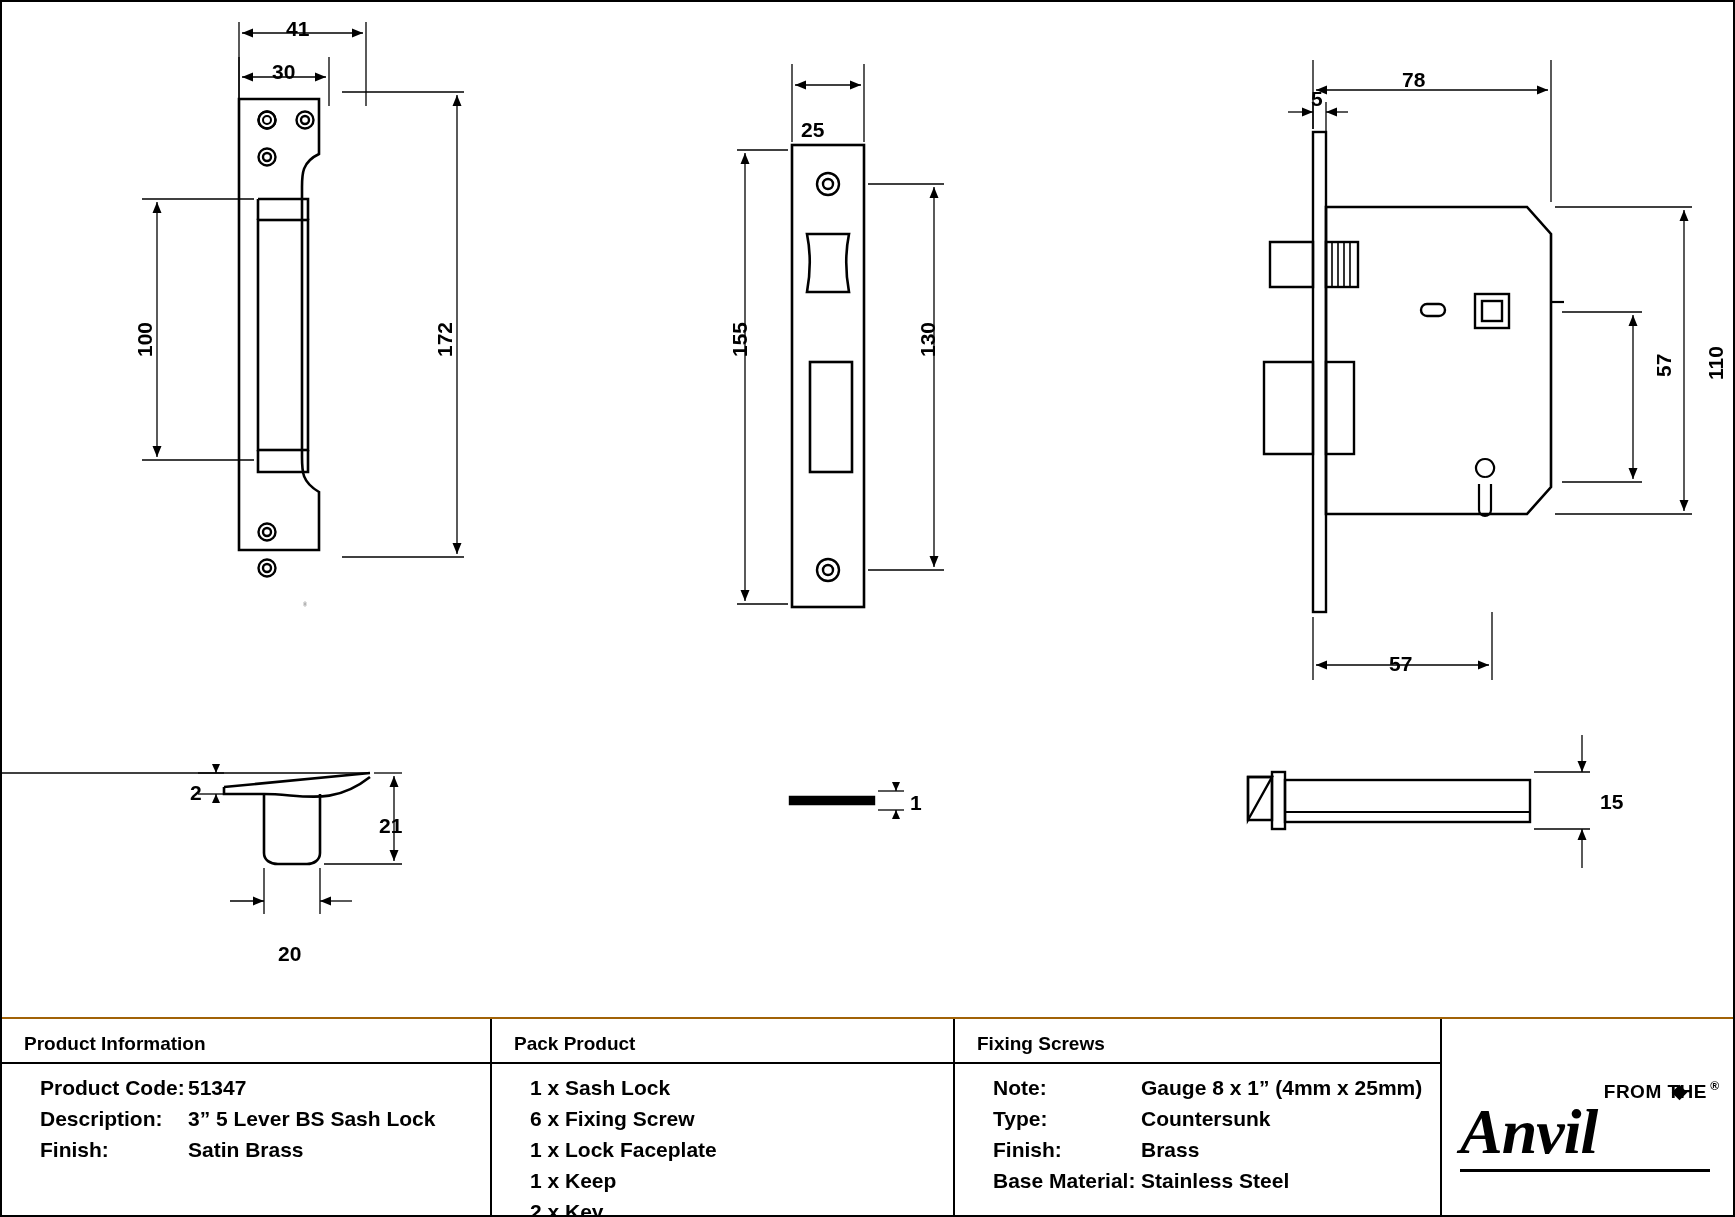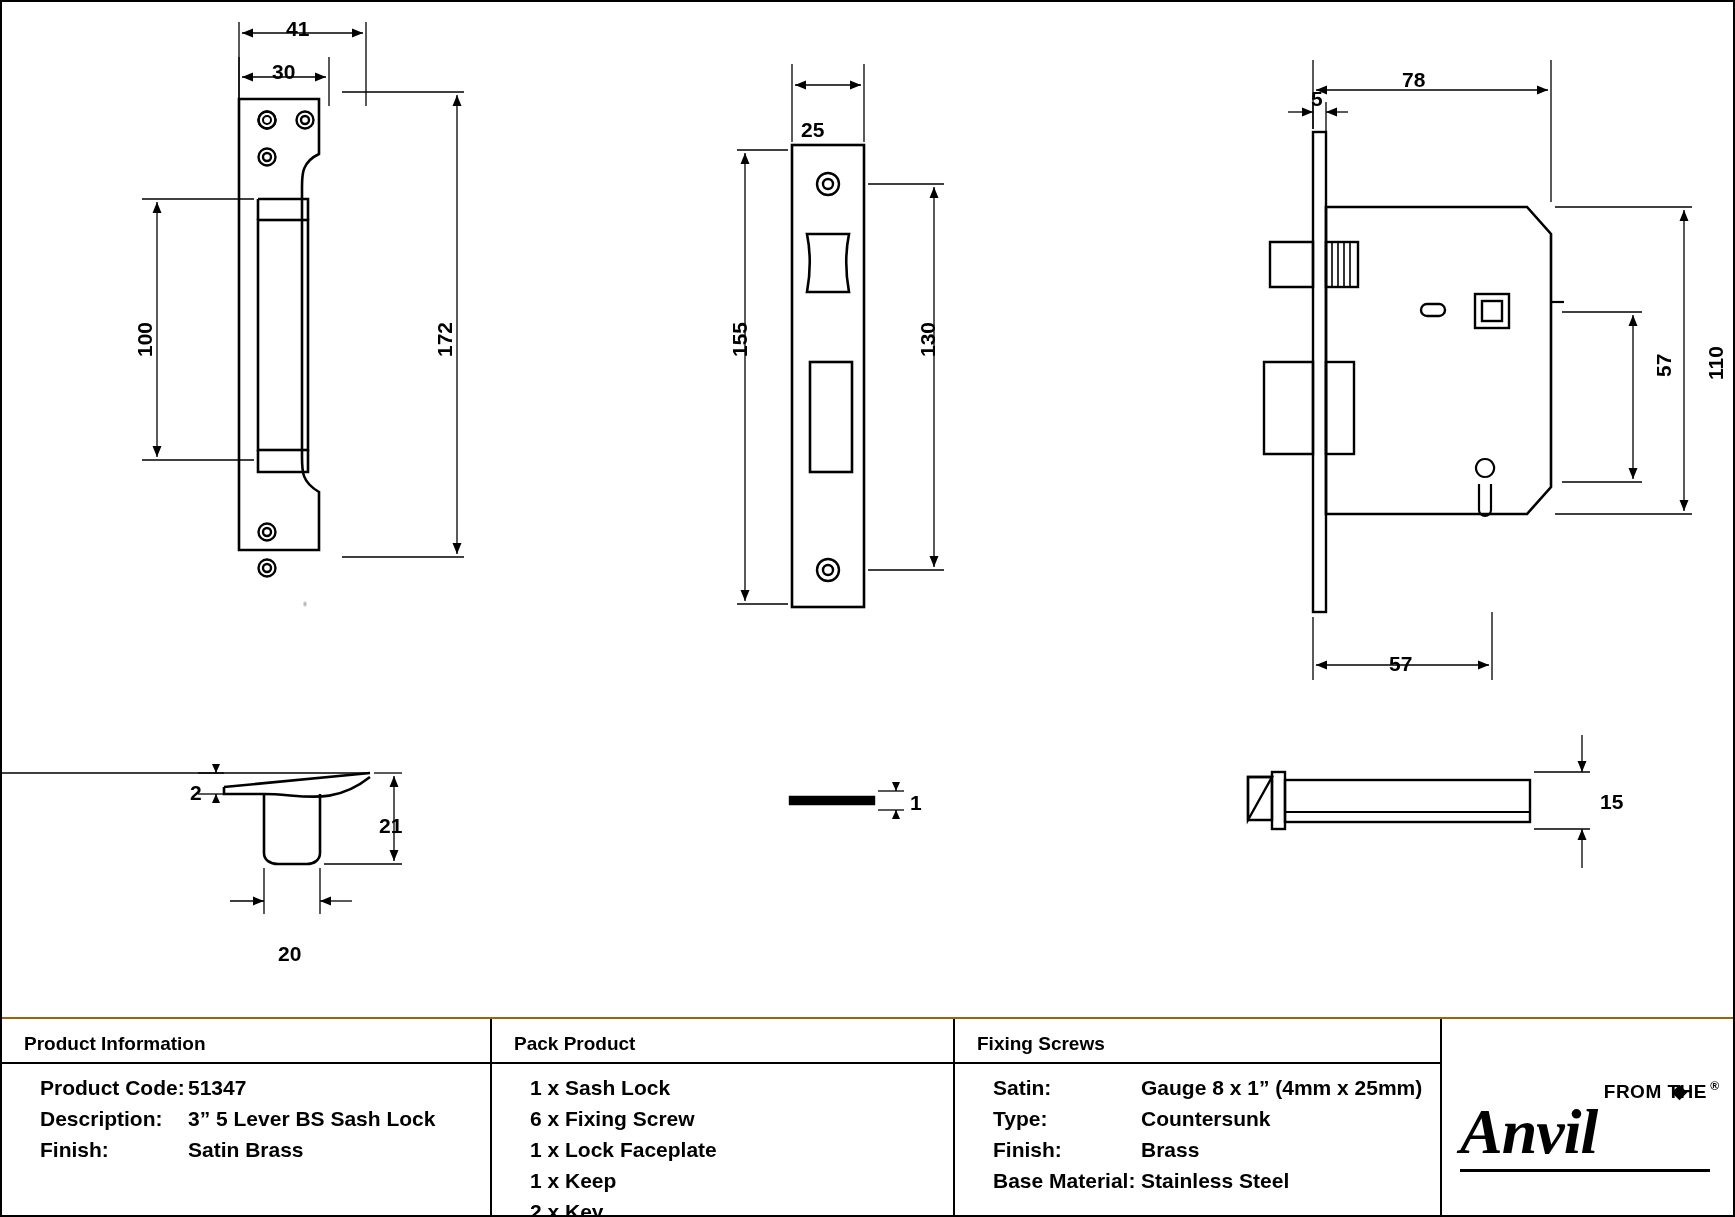--- a/index.html
+++ b/index.html
@@ -269,21 +269,21 @@
         <div class="simple">1 x Keep</div>
         <div class="simple">2 x Key</div>
       </div>
     </div>
 
     <div class="col c3">
       <div class="colhead">Fixing Screws</div>
       <div class="headline"></div>
       <div class="rows">
         <div class="kv">
-          <span class="k">Satin:</span>
+          <span class="k">Note:</span>
           <span class="v">Gauge 8 x 1” (4mm x 25mm)</span>
         </div>
         <div class="kv">
           <span class="k">Type:</span>
           <span class="v">Countersunk</span>
         </div>
         <div class="kv">
           <span class="k">Finish:</span>
           <span class="v">Brass</span>
         </div>

